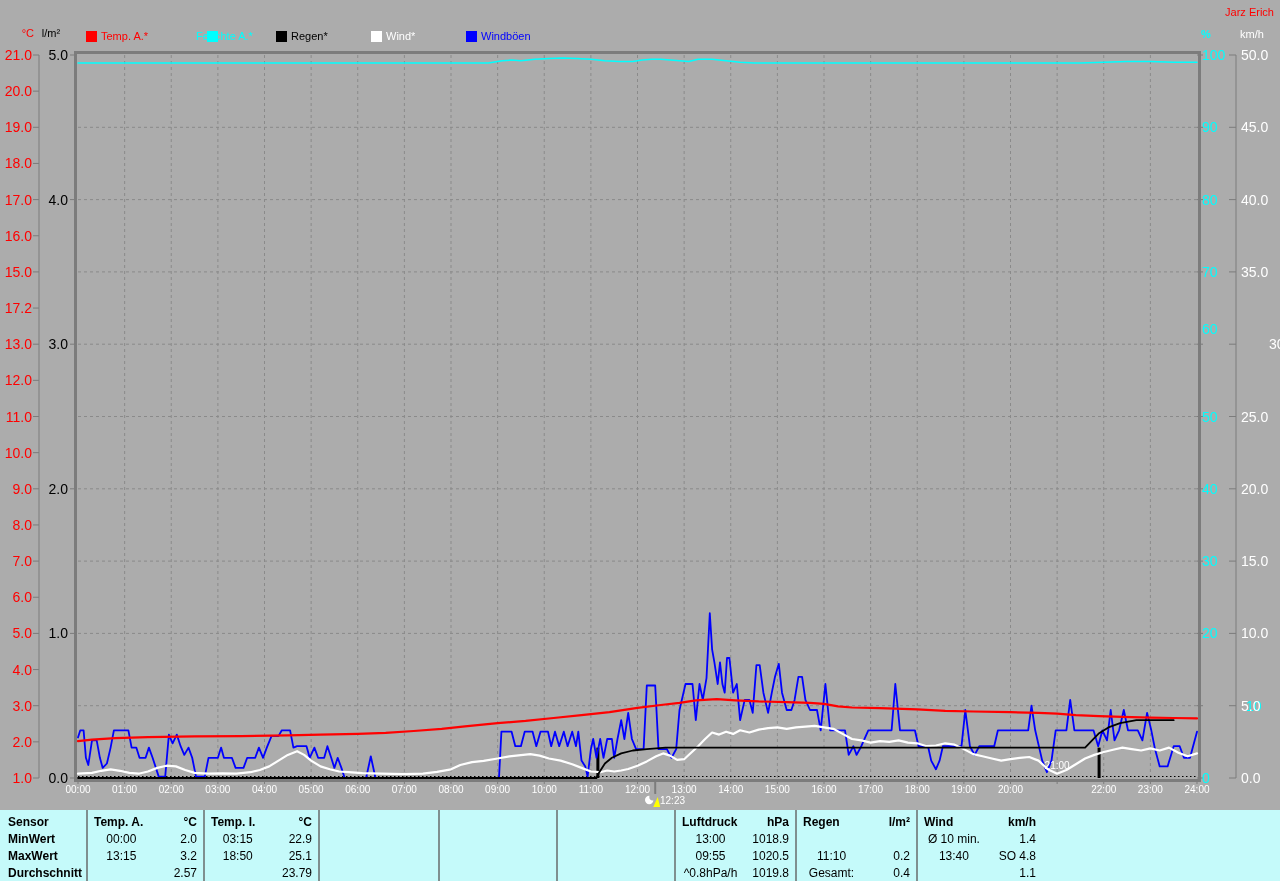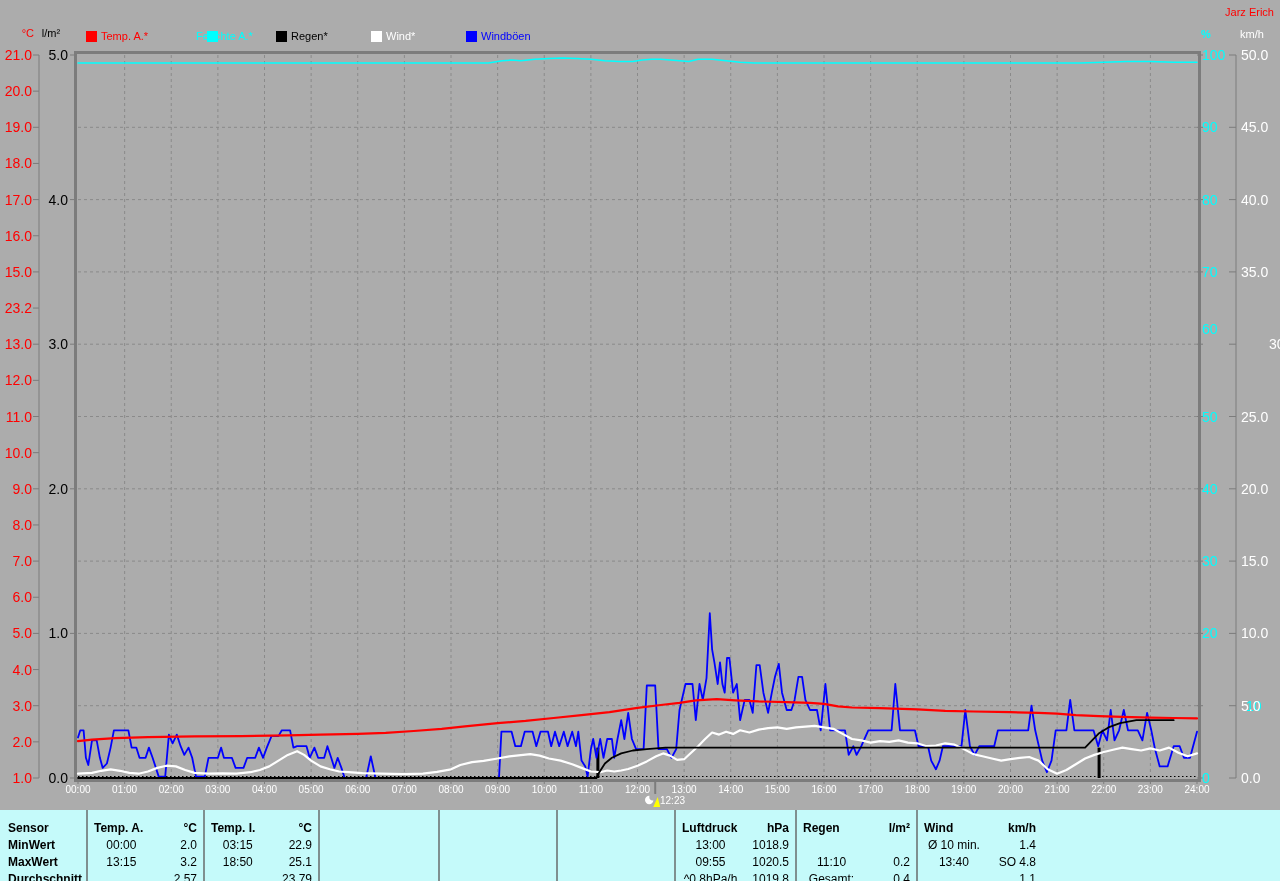--- a/index.html
+++ b/index.html
@@ -16,21 +16,21 @@
   .leg-item{position:absolute;top:0;height:14px;}
   .leg-sq{position:absolute;top:2px;width:11px;height:11px;}
   .leg-lab{position:absolute;left:15px;top:1px;font-size:11px;white-space:nowrap;}
   .tick-label{position:absolute;font-size:14px;line-height:12px;height:12px;white-space:nowrap;}
   .x-label{position:absolute;font-size:10px;line-height:11px;color:#ffffff;text-align:center;white-space:nowrap;}
   #marker-label{left:660px;top:795px;color:#ffffff;font-size:10px;}
   #plot-svg{position:absolute;left:0;top:0;}
   
   #info-table{position:absolute;left:0;top:810px;width:1280px;height:71px;background:#C5FAFA;
               display:flex;font-size:12px;line-height:17px;}
-  .tcol{box-sizing:border-box;border-right:2px solid #7f8f8f;padding-top:10px;height:71px;}
+  .tcol{box-sizing:border-box;border-right:2px solid #7f8f8f;padding-top:4px;height:71px;}
   .tcol-last{border-right:none;}
   .labcol .lrow{height:17px;padding-left:8px;font-weight:bold;white-space:nowrap;}
   .trow{height:17px;display:flex;white-space:nowrap;}
   .trow .t{flex:0 0 58%;text-align:center;}
   .trow .v{flex:1 1 auto;text-align:right;padding-right:6px;}
   .thead .t{text-align:left;padding-left:6px;font-weight:bold;}
   .thead .v{font-weight:bold;}
   .tinner{width:124px;}
 </style>
 </head>
@@ -189,21 +189,21 @@
         </div>
       </div>
     <div id="marker-label" class="abs">12:23</div>
   <div class="tick-label" style="left: 4px; top: 49px; width: 28px; text-align: right; color: rgb(255, 0, 0);">21.0</div>
       <div class="tick-label" style="left: 4px; top: 85.15px; width: 28px; text-align: right; color: rgb(255, 0, 0);">20.0</div>
       <div class="tick-label" style="left: 4px; top: 121.3px; width: 28px; text-align: right; color: rgb(255, 0, 0);">19.0</div>
       <div class="tick-label" style="left: 4px; top: 157.45px; width: 28px; text-align: right; color: rgb(255, 0, 0);">18.0</div>
       <div class="tick-label" style="left: 4px; top: 193.6px; width: 28px; text-align: right; color: rgb(255, 0, 0);">17.0</div>
       <div class="tick-label" style="left: 4px; top: 229.75px; width: 28px; text-align: right; color: rgb(255, 0, 0);">16.0</div>
       <div class="tick-label" style="left: 4px; top: 265.9px; width: 28px; text-align: right; color: rgb(255, 0, 0);">15.0</div>
-      <div class="tick-label" style="left: 4px; top: 302.05px; width: 28px; text-align: right; color: rgb(255, 0, 0);">23.2</div>
+      <div class="tick-label" style="left: 4px; top: 302.05px; width: 28px; text-align: right; color: rgb(255, 0, 0);">17.2</div>
       <div class="tick-label" style="left: 4px; top: 338.2px; width: 28px; text-align: right; color: rgb(255, 0, 0);">13.0</div>
       <div class="tick-label" style="left: 4px; top: 374.35px; width: 28px; text-align: right; color: rgb(255, 0, 0);">12.0</div>
       <div class="tick-label" style="left: 4px; top: 410.5px; width: 28px; text-align: right; color: rgb(255, 0, 0);">11.0</div>
       <div class="tick-label" style="left: 4px; top: 446.65px; width: 28px; text-align: right; color: rgb(255, 0, 0);">10.0</div>
       <div class="tick-label" style="left: 4px; top: 482.8px; width: 28px; text-align: right; color: rgb(255, 0, 0);">9.0</div>
       <div class="tick-label" style="left: 4px; top: 518.95px; width: 28px; text-align: right; color: rgb(255, 0, 0);">8.0</div>
       <div class="tick-label" style="left: 4px; top: 555.1px; width: 28px; text-align: right; color: rgb(255, 0, 0);">7.0</div>
       <div class="tick-label" style="left: 4px; top: 591.25px; width: 28px; text-align: right; color: rgb(255, 0, 0);">6.0</div>
       <div class="tick-label" style="left: 4px; top: 627.4px; width: 28px; text-align: right; color: rgb(255, 0, 0);">5.0</div>
       <div class="tick-label" style="left: 4px; top: 663.55px; width: 28px; text-align: right; color: rgb(255, 0, 0);">4.0</div>
@@ -252,21 +252,21 @@
       <div class="x-label" style="left: 570.875px; top: 784px; width: 40px;">11:00</div>
       <div class="x-label" style="left: 617.5px; top: 784px; width: 40px;">12:00</div>
       <div class="x-label" style="left: 664.125px; top: 784px; width: 40px;">13:00</div>
       <div class="x-label" style="left: 710.75px; top: 784px; width: 40px;">14:00</div>
       <div class="x-label" style="left: 757.375px; top: 784px; width: 40px;">15:00</div>
       <div class="x-label" style="left: 804px; top: 784px; width: 40px;">16:00</div>
       <div class="x-label" style="left: 850.625px; top: 784px; width: 40px;">17:00</div>
       <div class="x-label" style="left: 897.25px; top: 784px; width: 40px;">18:00</div>
       <div class="x-label" style="left: 943.875px; top: 784px; width: 40px;">19:00</div>
       <div class="x-label" style="left: 990.5px; top: 784px; width: 40px;">20:00</div>
-      <div class="x-label" style="left: 1037.12px; top: 784px; width: 40px;">21:00</div>
+      <div class="x-label" style="left: 1037.12px; top: 760px; width: 40px;">21:00</div>
       <div class="x-label" style="left: 1083.75px; top: 784px; width: 40px;">22:00</div>
       <div class="x-label" style="left: 1130.38px; top: 784px; width: 40px;">23:00</div>
       <div class="x-label" style="left: 1177px; top: 784px; width: 40px;">24:00</div>
     </div>
   <div id="info-table">
       <div class="tcol labcol" style="width: 88px; flex: 0 0 88px;">
         <div class="lrow">Sensor</div>
         <div class="lrow">MinWert</div>
         <div class="lrow">MaxWert</div>
         <div class="lrow">Durchschnitt</div>

